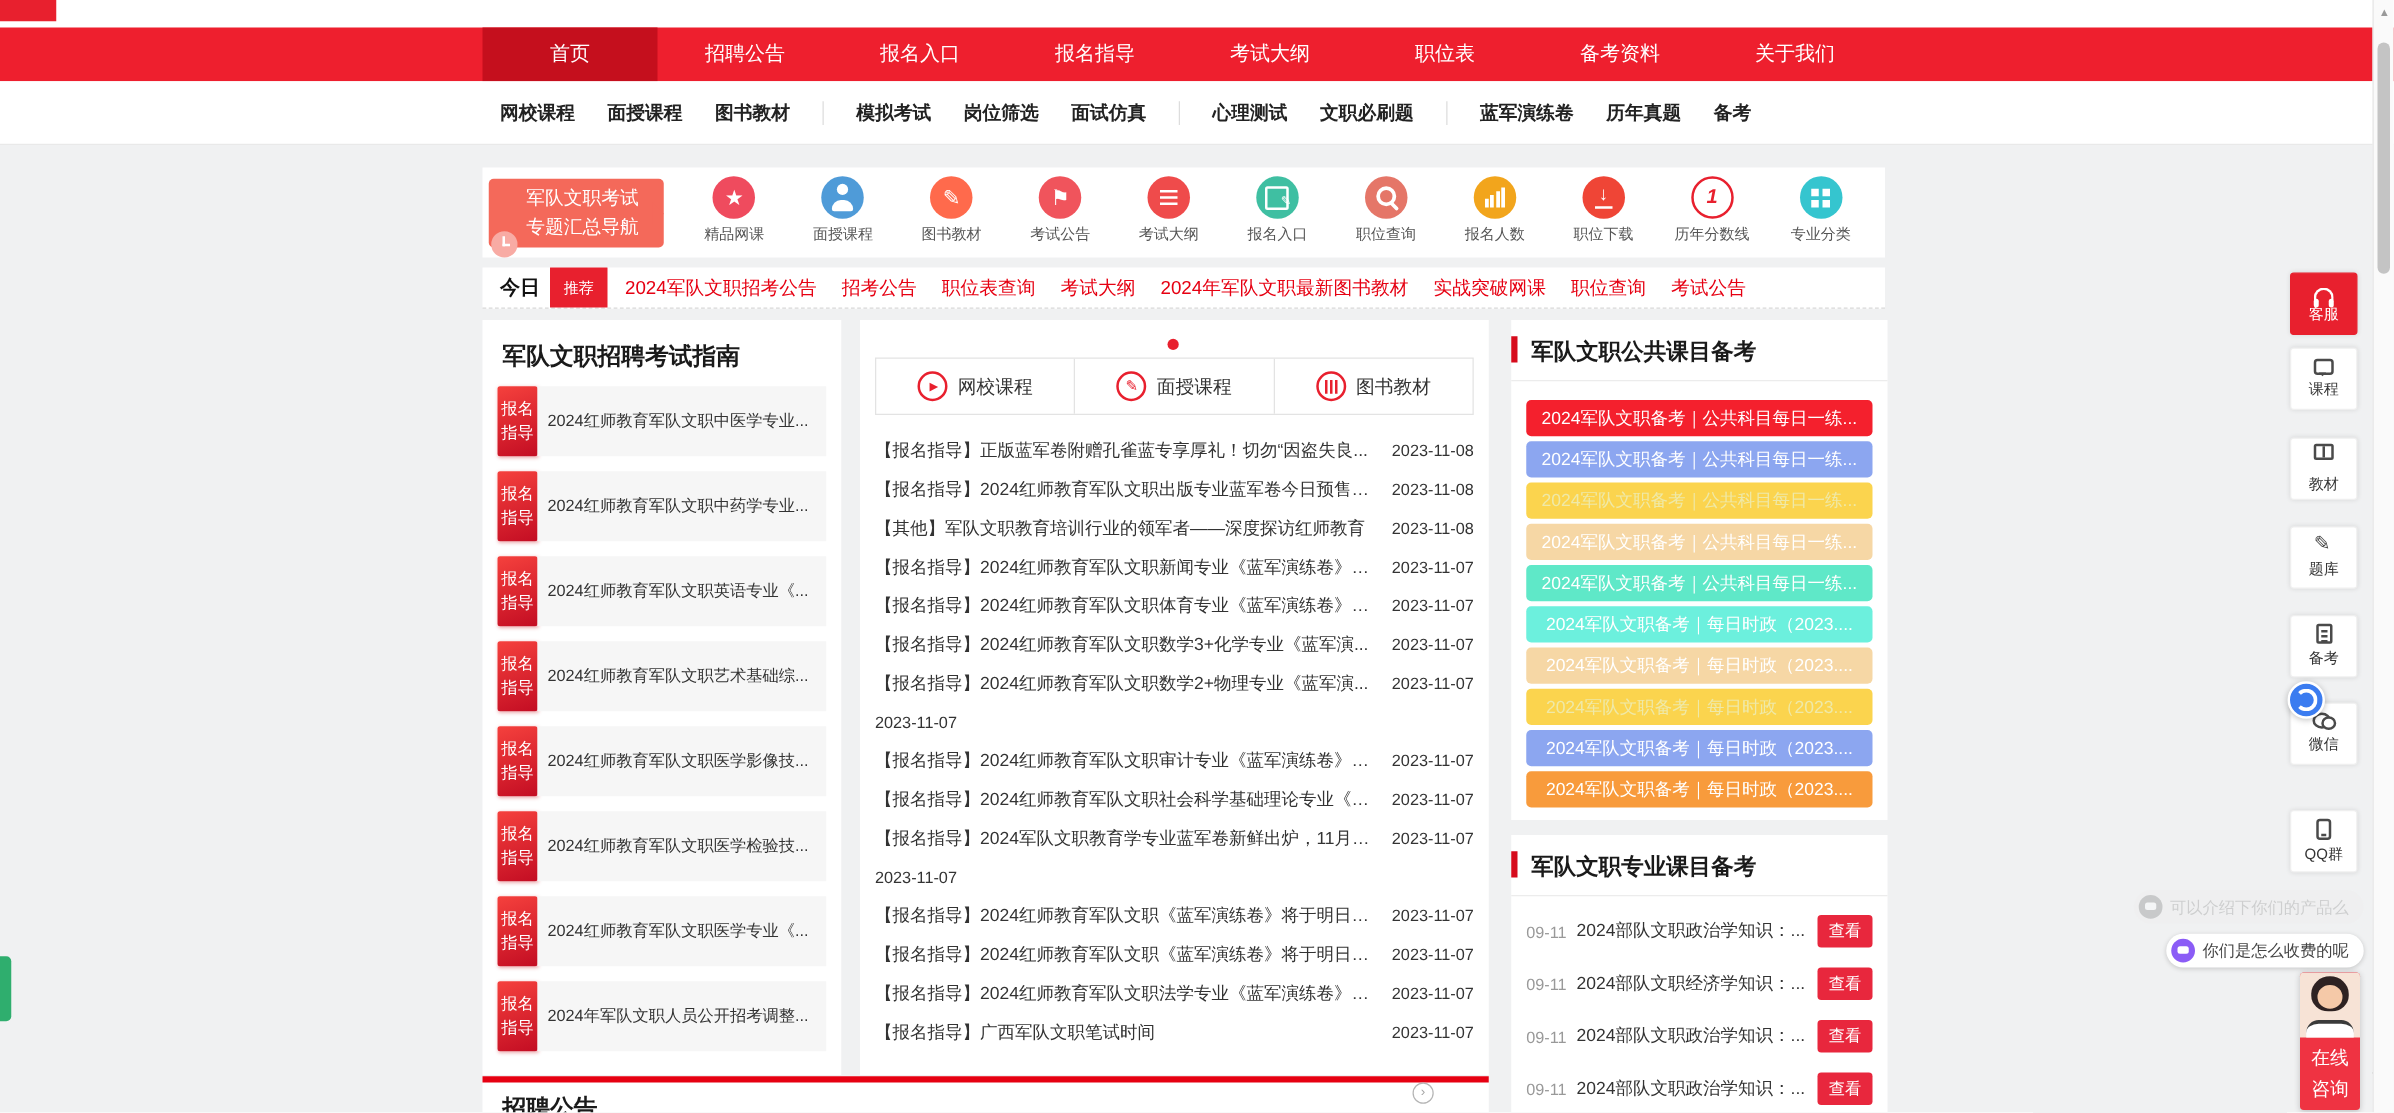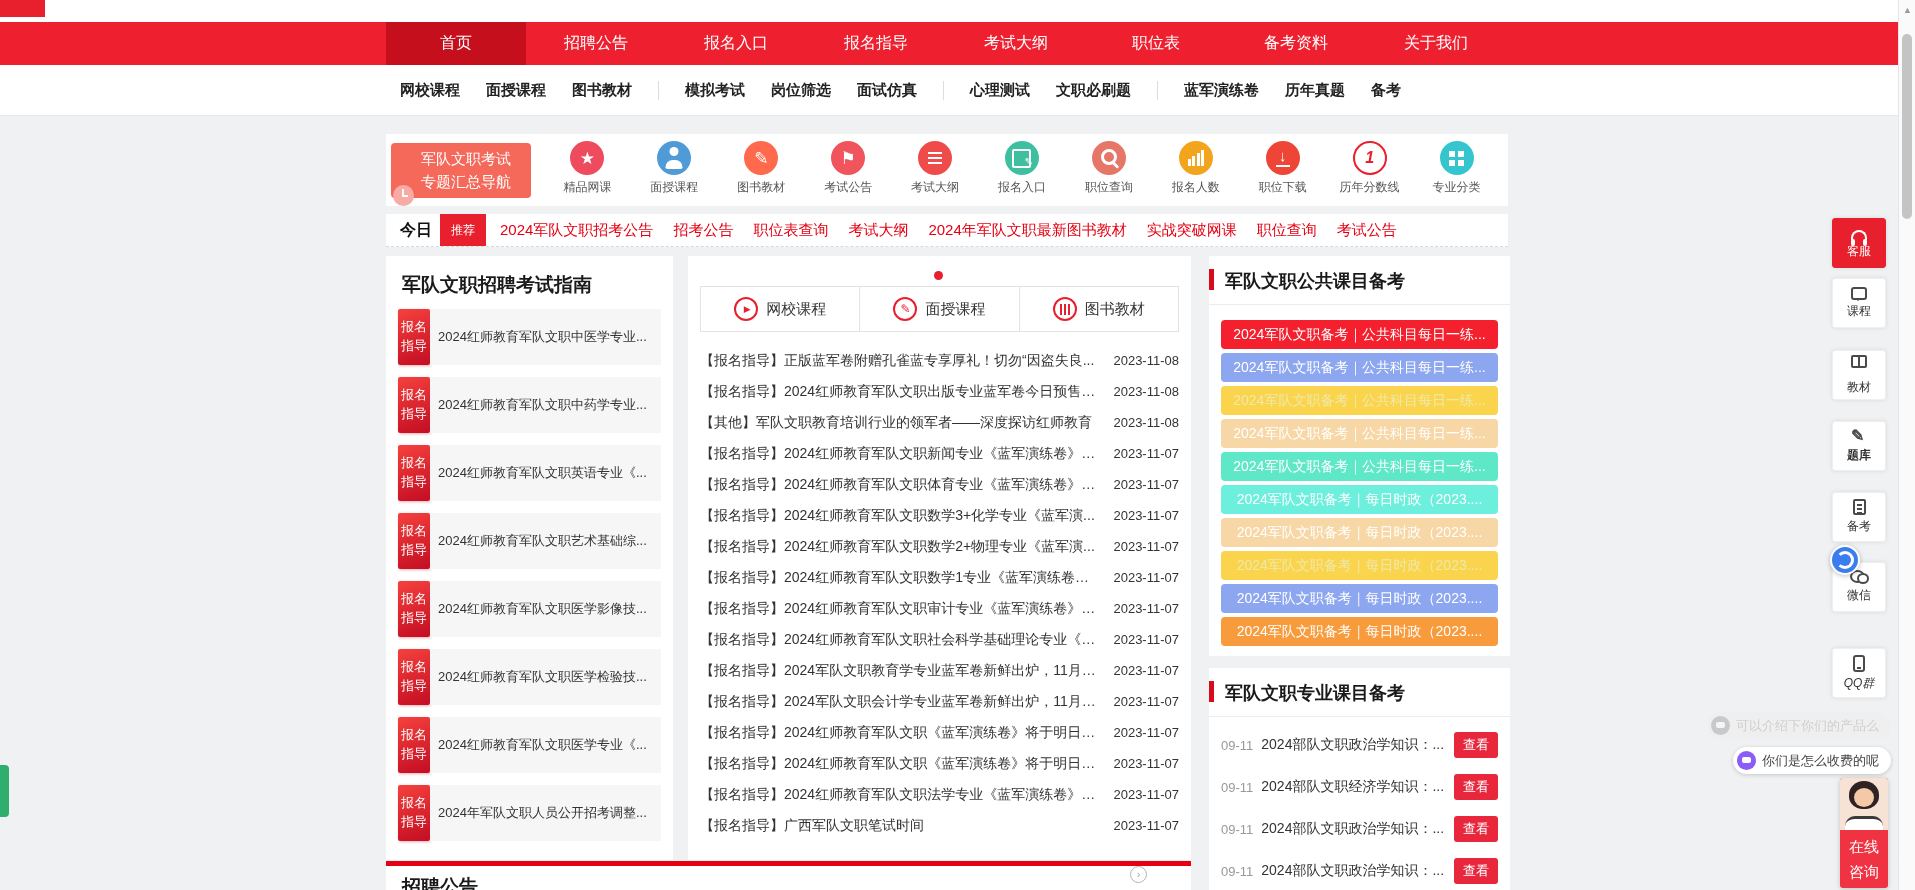--- a/index.html
+++ b/index.html
@@ -423,41 +423,39 @@
           <span class="news-title">【报名指导】2024红师教育军队文职数学3+化学专业《蓝军演...</span>
           <span class="news-date">2023-11-07</span>
         </div>
 
         <div class="news-row">
           <span class="news-title">【报名指导】2024红师教育军队文职数学2+物理专业《蓝军演...</span>
           <span class="news-date">2023-11-07</span>
         </div>
 
         <div class="news-row">
-          <span class="news-title">【报名指导】2024红师教育军队文职数学1专业《蓝军演练卷》...</span>
           <span class="news-date">2023-11-07</span>
         </div>
 
         <div class="news-row">
           <span class="news-title">【报名指导】2024红师教育军队文职审计专业《蓝军演练卷》将...</span>
           <span class="news-date">2023-11-07</span>
         </div>
 
         <div class="news-row">
           <span class="news-title">【报名指导】2024红师教育军队文职社会科学基础理论专业《蓝...</span>
           <span class="news-date">2023-11-07</span>
         </div>
 
         <div class="news-row">
           <span class="news-title">【报名指导】2024军队文职教育学专业蓝军卷新鲜出炉，11月8...</span>
           <span class="news-date">2023-11-07</span>
         </div>
 
         <div class="news-row">
-          <span class="news-title">【报名指导】2024军队文职会计学专业蓝军卷新鲜出炉，11月8...</span>
           <span class="news-date">2023-11-07</span>
         </div>
 
         <div class="news-row">
           <span class="news-title">【报名指导】2024红师教育军队文职《蓝军演练卷》将于明日预...</span>
           <span class="news-date">2023-11-07</span>
         </div>
 
         <div class="news-row">
           <span class="news-title">【报名指导】2024红师教育军队文职《蓝军演练卷》将于明日预...</span>
@@ -547,36 +545,36 @@
       <div class="rail-btn" style="top: 278px;">
         <span class="r-chat"></span>
         <span class="rlabel">课程</span>
       </div>
 
       <div class="rail-btn" style="top: 350px; gap: 11px;">
         <span class="r-book"></span>
         <span class="rlabel">教材</span>
       </div>
 
-      <div class="rail-btn" style="top: 421px; font-weight: bold;">
+      <div class="rail-btn" style="top: 421px;">
         <span class="r-pencil"></span>
         <span class="rlabel">题库</span>
       </div>
 
       <div class="rail-btn" style="top: 492px;">
         <span class="r-doc"></span>
         <span class="rlabel">备考</span>
       </div>
 
       <div class="rail-btn" style="top: 562px;">
         <span class="r-wechat"></span>
         <span class="rlabel">微信</span>
       </div>
 
-      <div class="rail-btn" style="top: 648px; font-style: italic;">
+      <div class="rail-btn" style="top: 648px;">
         <span class="r-qq"></span>
         <span class="rlabel">QQ群</span>
       </div>
     </div>
   <div class="float-blue"></div>
 
   <div class="cs-widget">
     <div class="cs-photo">
       <span class="cs-hair"></span>
       <span class="cs-face"></span>

